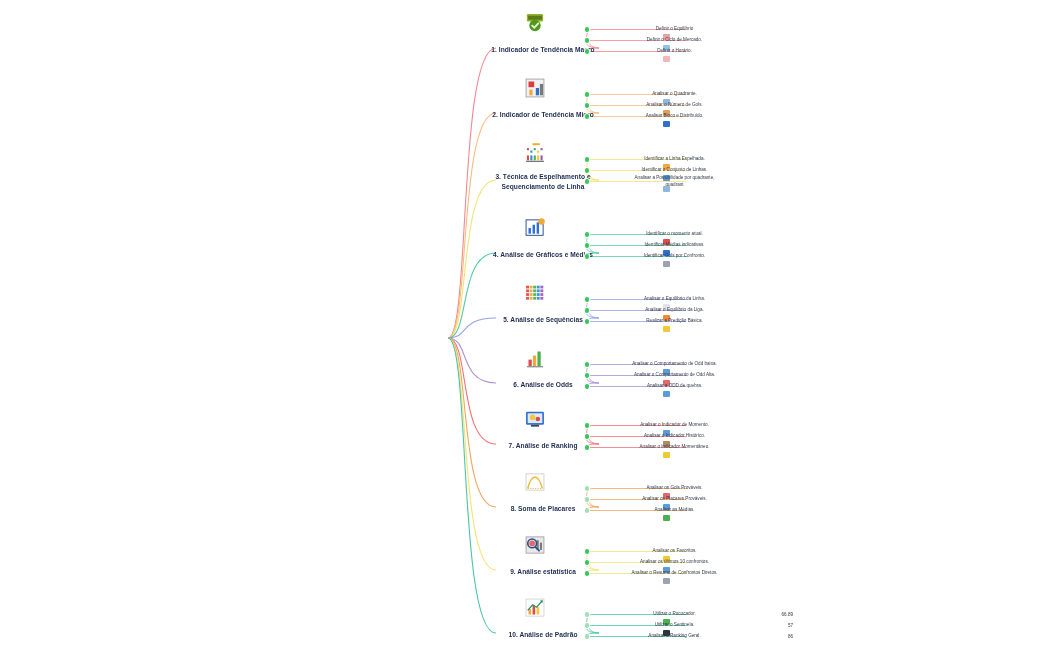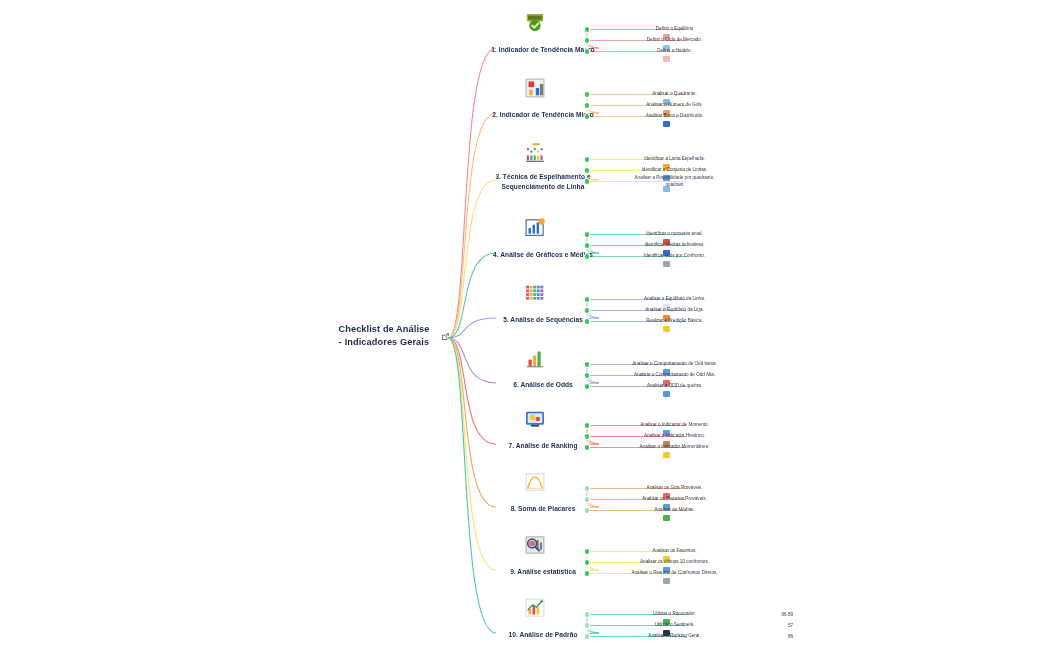--- a/index.html
+++ b/index.html
@@ -156,28 +156,20 @@
       <path d="M 448 338 C 470.32 338 458 570 496 570" stroke="#f5e06a" stroke-width="1.1" fill="none" opacity=".95"></path>
       <path d="M 599 570 C 584 570 584 551.5 592 551.5 L 686 551.5" stroke="#f5e06a" stroke-width="0.85" fill="none" opacity=".9"></path>
       <path d="M 599 570 C 584 570 584 562.5 592 562.5 L 686 562.5" stroke="#f5e06a" stroke-width="0.85" fill="none" opacity=".9"></path>
       <path d="M 599 570 C 584 570 584 573.5 592 573.5 L 686 573.5" stroke="#f5e06a" stroke-width="0.85" fill="none" opacity=".9"></path>
       <path d="M 448 338 C 470.32 338 458 633 496 633" stroke="#3fc3a0" stroke-width="1.1" fill="none" opacity=".95"></path>
       <path d="M 599 633 C 584 633 584 614.5 592 614.5 L 686 614.5" stroke="#3fc3a0" stroke-width="0.85" fill="none" opacity=".9"></path>
       <path d="M 599 633 C 584 633 584 625.5 592 625.5 L 686 625.5" stroke="#3fc3a0" stroke-width="0.85" fill="none" opacity=".9"></path>
       <path d="M 599 633 C 584 633 584 636.5 592 636.5 L 686 636.5" stroke="#3fc3a0" stroke-width="0.85" fill="none" opacity=".9"></path>
     </svg>
 
-  <div id="root-node">
-    <div id="root-label">Checklist de Análise
-- Indicadores Gerais</div>
-    <svg id="root-ext-icon" viewBox="0 0 16 16" xmlns="http://www.w3.org/2000/svg">
-      <path d="M2 5h6v1.2H3.2v6.6h6.6V8.2H11V14H2V5z" fill="#1d2b4f"></path>
-      <path d="M9.5 2H14v4.5h-1.2V4.05L8.4 8.45 7.55 7.6l4.4-4.4H9.5V2z" fill="#1d2b4f"></path>
-    </svg>
-  </div>
 
   <div id="branch-host">
       <div class="branch" style="top: 10px;">
         <div class="branch-icon"><svg viewBox="0 0 32 32" width="26" height="26">
             <rect x="6" y="5" width="20" height="9" rx="1.5" fill="#8db52e"></rect>
             <rect x="7.5" y="7" width="17" height="5" fill="#5d7a18"></rect>
             <circle cx="16" cy="19" r="7" fill="#4f9a1e"></circle>
             <path d="M12.5 19.2l2.6 2.6 5-5.4" stroke="#eaf7d0" stroke-width="2.2" fill="none" stroke-linecap="round"></path>
           </svg></div>
         <div class="branch-title" style="top: 35px;">1. Indicador de Tendência Macro</div>

